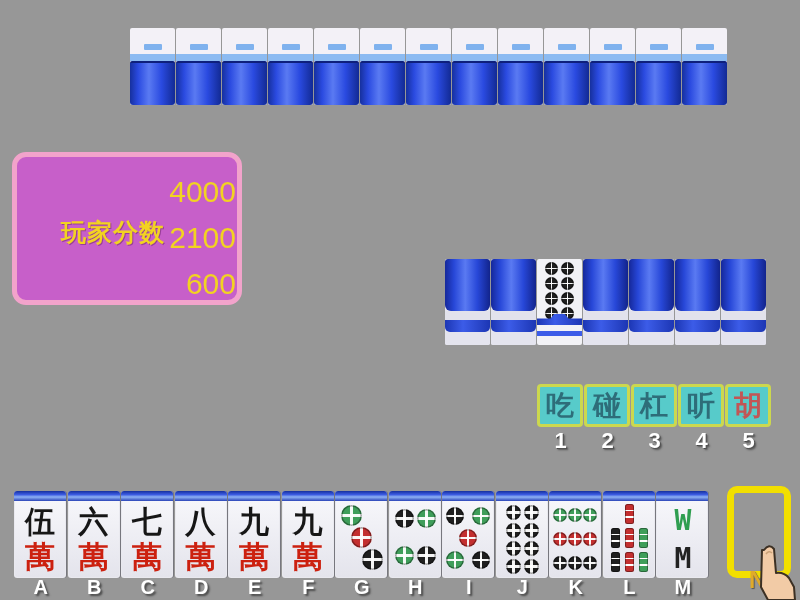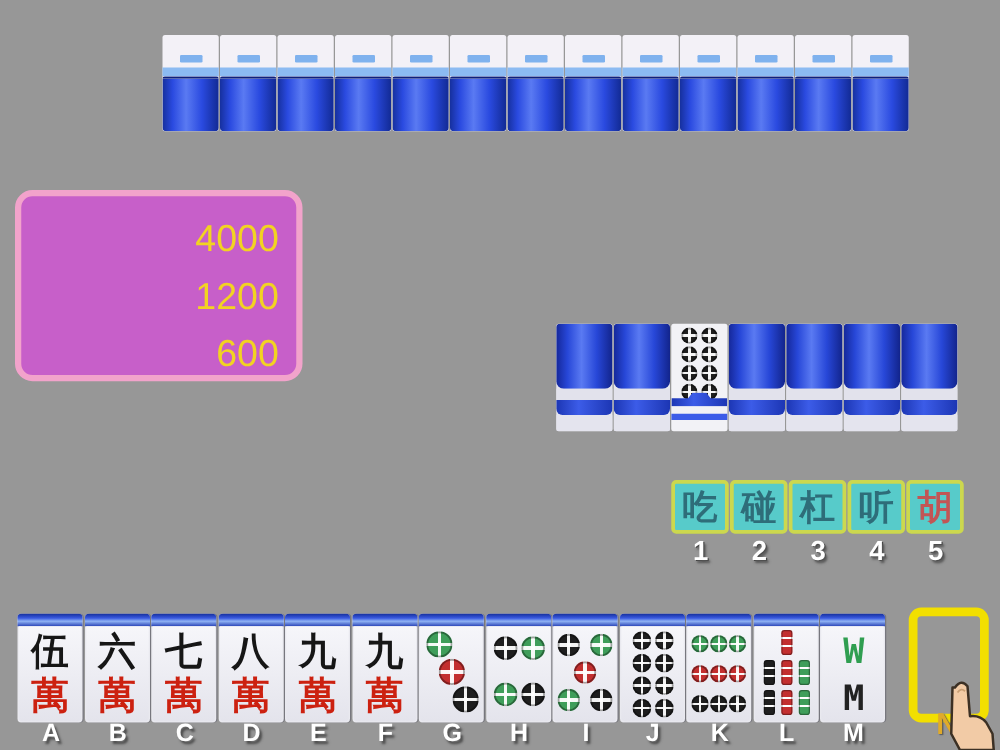--- a/index.html
+++ b/index.html
@@ -18,21 +18,21 @@
   .otile .obody { position:absolute; left:0; right:0; top:33px; bottom:0;
     border-top:2px solid #0e207c; border-radius:2px 2px 3px 3px;
     background:linear-gradient(90deg,#16309e 0%,#2a4ae0 18%,#5a7af2 42%,#2a4ae0 70%,#122a94 100%); }
 
   
   .score-panel { position:absolute; left:12px; top:152px; width:230px; height:153px;
     background:#c75fc9; border:5px solid #f2a3cb; border-radius:14px; padding:6px 0 0 0; }
   .score-row { display:flex; align-items:center; height:46px; }
   .score-label { width:148px; text-align:right; color:#f2d321; font-size:25px; font-weight:bold;
     letter-spacing:1px; text-shadow:1px 1px 0 rgba(120,40,120,.6); }
-  .score-value { flex:1; text-align:right; padding-right:14px; color:#f2d321; font-size:30px;
+  .score-value { flex:1; text-align:right; padding-right:1px; color:#f2d321; font-size:30px;
     transform:translateY(6px); }
 
   
   .meld-row { position:absolute; left:445px; top:259px; display:flex; gap:1px; }
   .mtile { position:relative; width:45px; height:86px; border-radius:2px; overflow:hidden; background:#e6e6ee; }
   .mtile .mtop { position:absolute; left:0; right:0; top:0; height:60%;
     background:linear-gradient(90deg,#15289a 0%,#2747d8 20%,#5a7af2 45%,#2747d8 72%,#12248c 100%);
     border-radius:3px 3px 6px 6px; }
   .mtile .ms1 { position:absolute; left:0; right:0; top:60%; height:11%; background:#e2e2ec; }
   .mtile .ms2 { position:absolute; left:0; right:0; top:71%; height:14%;
@@ -164,21 +164,22 @@
         <span class="oband"></span>
         <span class="obody"></span>
       </div>
     </div>
 
   <div class="score-panel">
       <div class="score-row">
         <span class="score-value">4000</span>
       </div>
       <div class="score-row">
-        <span class="score-value">1200</span>
+        <span class="score-label">玩家分数</span>
+        <span class="score-value">2100</span>
       </div>
       <div class="score-row">
         <span class="score-value">600</span>
       </div>
     </div>
 
   <div class="meld-row">
       <div class="mtile">
         <span class="mtop"></span>
         <span class="ms1"></span>

